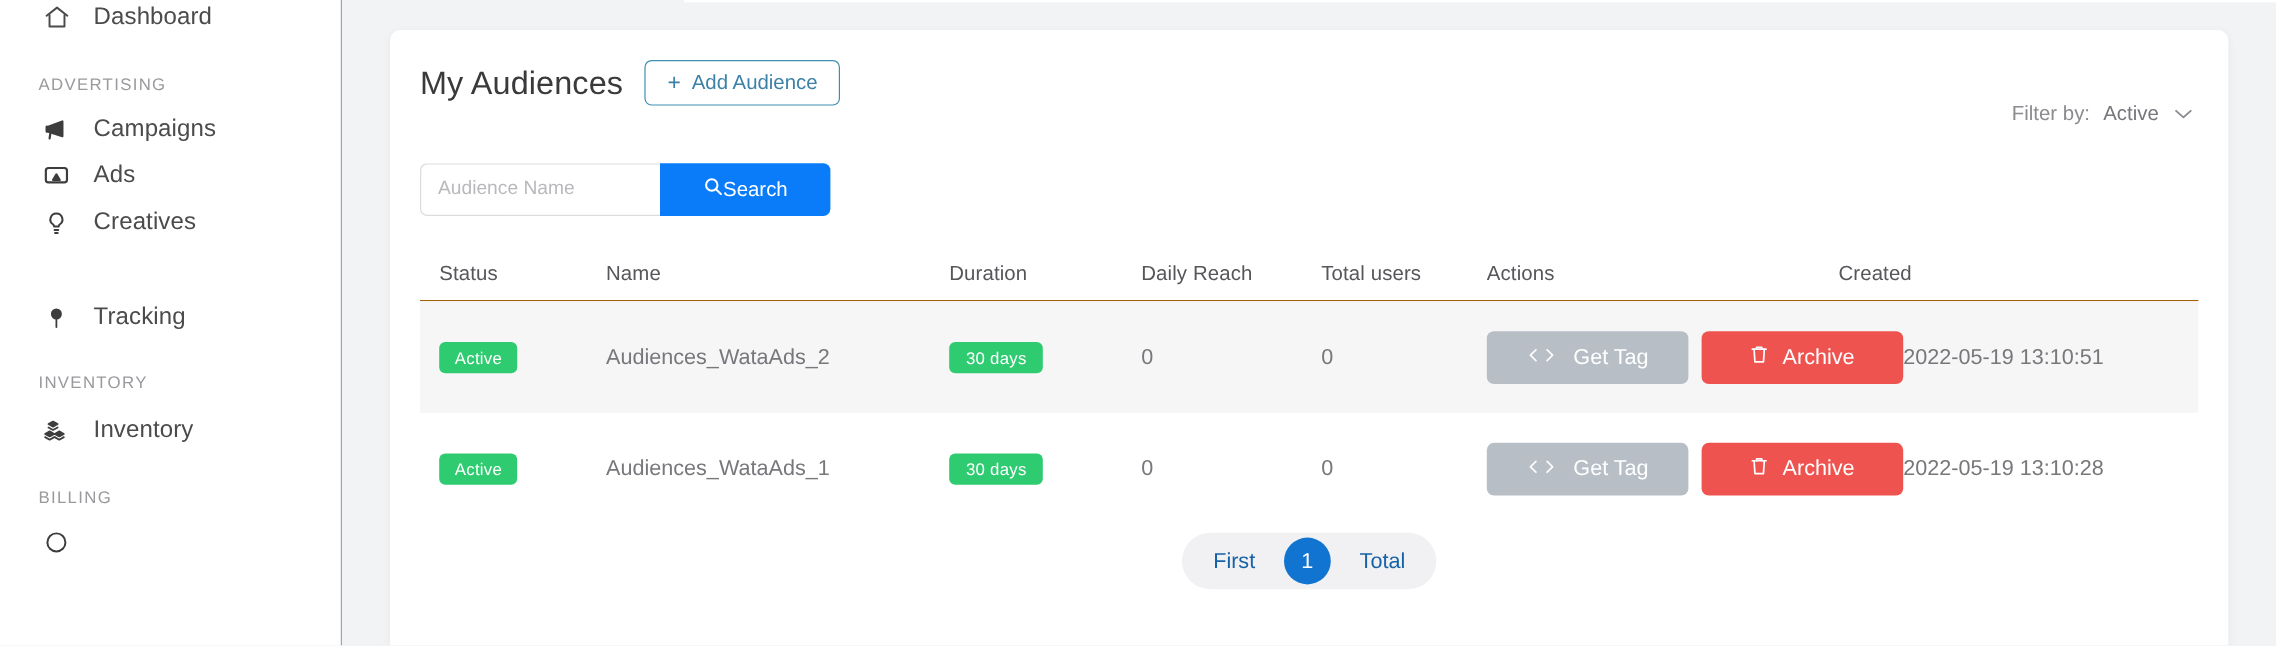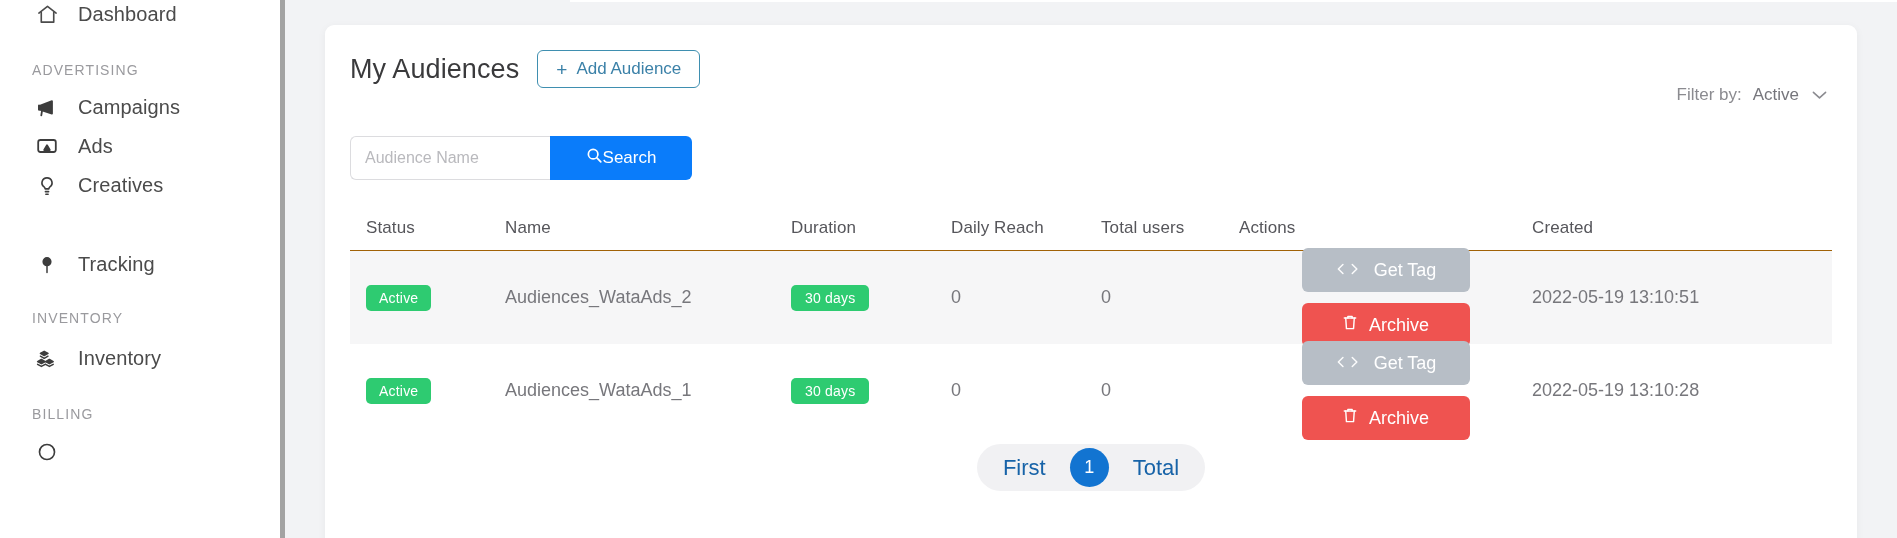--- a/index.html
+++ b/index.html
@@ -18,21 +18,21 @@
     height: 538px;
     display: flex;
     background: #f2f3f5;
   }
 
   
   .sidebar {
     width: 285px;
     height: 100%;
     background: #ffffff;
-    border-right: 5px solid #a3a3a3;
+    border-right: 1px solid #a3a3a3;
     flex: 0 0 285px;
     position: relative;
     overflow: hidden;
   }
 
   .nav-item {
     display: flex;
     align-items: center;
     height: 47px;
     margin: 0 18px;
@@ -245,21 +245,21 @@
     height: 26px;
     letter-spacing: .2px;
   }
   .badge.days {
     background: #2ecb71;
     font-size: 14px;
     height: 26px;
     padding: 0 14px;
   }
 
-  .actions-wrap { display: flex; align-items: center; gap: 11px; flex-direction: column; }
+  .actions-wrap { display: flex; align-items: center; gap: 11px; }
   .btn-tag, .btn-arch {
     height: 44px;
     border: none;
     border-radius: 6px;
     color: #ffffff;
     font-size: 18px;
     display: inline-flex;
     align-items: center;
     justify-content: center;
     gap: 11px;
@@ -284,21 +284,21 @@
     background: #f1f1f3;
     border-radius: 26px;
     height: 47px;
     display: flex;
     align-items: center;
     padding: 0 4px;
     gap: 2px;
   }
   .pg-link {
     color: #1763a8;
-    font-size: 22px;
+    font-size: 18px;
     padding: 4px 22px;
     height: 47px;
     display: flex;
     align-items: center;
     cursor: pointer;
   }
   .pg-cur {
     width: 39px; height: 39px;
     border-radius: 50%;
     background: #1274d1;

